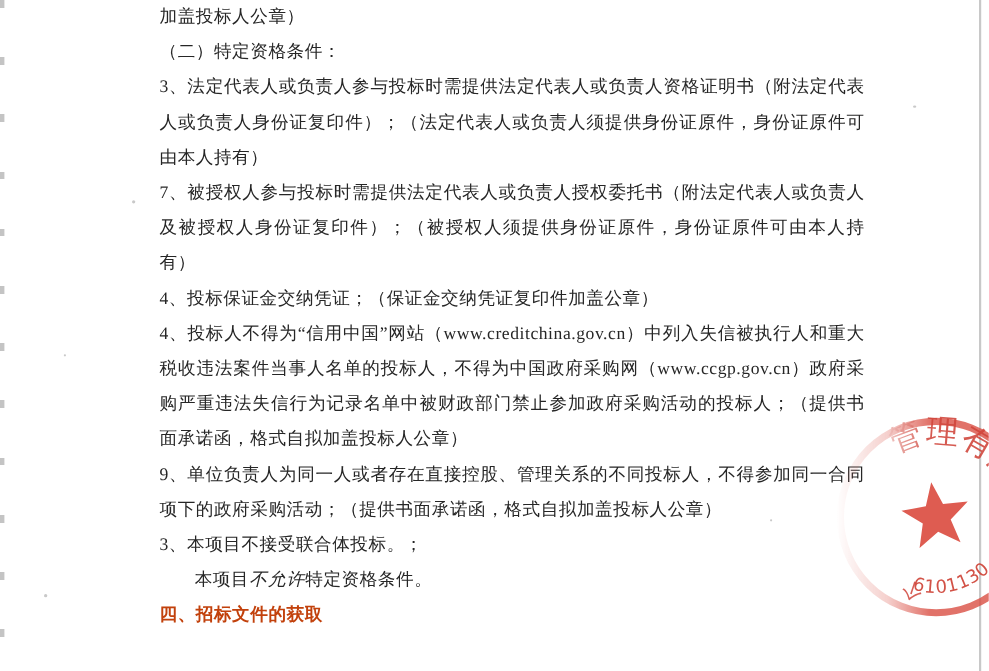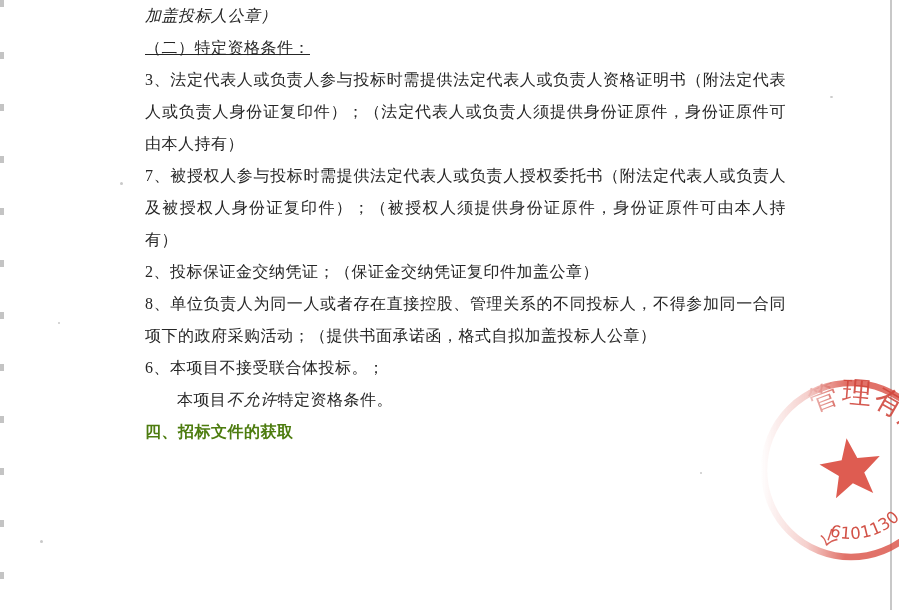--- a/index.html
+++ b/index.html
@@ -10,33 +10,33 @@
     color:#262626;
   }
   .page{
     position:absolute;left:145px;top:0;width:641px;
   }
   .page p{
     margin:0;font-size:16px;line-height:32px;
     text-align:justify;
     letter-spacing:0.5px;
   }
-  .p-tail{margin-top:2px;font-style:italic;}
-  .p-section{margin-top:0;text-decoration:underline;}
+  .p-tail{margin-top:2px;}
+  .p-section{margin-top:0;}
   .p-item1{margin-top:8px;}
   .p-item2{margin-top:5px;}
   .p-item3{margin-top:5px;}
   .p-item4{margin-top:3px;}
   .p-item5{margin-top:10px;}
   .p-item6{margin-top:0;}
   .p-note{margin-top:1px;text-indent:2em;}
   .p-note i{letter-spacing:1px;}
   .h-chapter{
     margin:1px 0 0 0;font-size:18.5px;line-height:32px;font-weight:bold;
-    letter-spacing:1px;color:#4d7c0f;
+    letter-spacing:1px;color:#c2410c;
   }
   .p-time{margin-top:3px;text-indent:2em;}
   .edge-line{
     position:absolute;left:890px;top:0;width:2px;height:610px;
     background:#b5b5b5;opacity:.75;
   }
   .left-artifacts{
     position:absolute;left:0;top:0;width:4px;height:610px;
     background:repeating-linear-gradient(
       to bottom,
@@ -52,23 +52,24 @@
   .seal-wrap svg{display:block;}
 </style>
 </head>
 <body>
 
 <div class="page">
   <p class="p-tail">加盖投标人公章）</p>
   <p class="p-section">（二）特定资格条件：</p>
   <p class="p-item1">3、法定代表人或负责人参与投标时需提供法定代表人或负责人资格证明书（附法定代表人或负责人身份证复印件）；（法定代表人或负责人须提供身份证原件，身份证原件可由本人持有）</p>
   <p class="p-item2">7、被授权人参与投标时需提供法定代表人或负责人授权委托书（附法定代表人或负责人及被授权人身份证复印件）；（被授权人须提供身份证原件，身份证原件可由本人持有）</p>
-  <p class="p-item3">2、投标保证金交纳凭证；（保证金交纳凭证复印件加盖公章）</p>
-  <p class="p-item5">8、单位负责人为同一人或者存在直接控股、管理关系的不同投标人，不得参加同一合同项下的政府采购活动；（提供书面承诺函，格式自拟加盖投标人公章）</p>
-  <p class="p-item6">6、本项目不接受联合体投标。；</p>
+  <p class="p-item3">4、投标保证金交纳凭证；（保证金交纳凭证复印件加盖公章）</p>
+  <p class="p-item4">4、投标人不得为“信用中国”网站（www.creditchina.gov.cn）中列入失信被执行人和重大税收违法案件当事人名单的投标人，不得为中国政府采购网（www.ccgp.gov.cn）政府采购严重违法失信行为记录名单中被财政部门禁止参加政府采购活动的投标人；（提供书面承诺函，格式自拟加盖投标人公章）</p>
+  <p class="p-item5">9、单位负责人为同一人或者存在直接控股、管理关系的不同投标人，不得参加同一合同项下的政府采购活动；（提供书面承诺函，格式自拟加盖投标人公章）</p>
+  <p class="p-item6">3、本项目不接受联合体投标。；</p>
   <p class="p-note"><span>本项目</span><i>不允许</i><span>特定资格条件。</span></p>
   <p class="h-chapter">四、招标文件的获取</p>
 </div>
 
 <div class="edge-line"></div>
 
 <div class="left-artifacts"></div>
 
 <div class="speck" style="left:120px;top:182px;width:3px;height:3px;"></div>
 <div class="speck" style="left:58px;top:322px;width:2px;height:2px;"></div>

